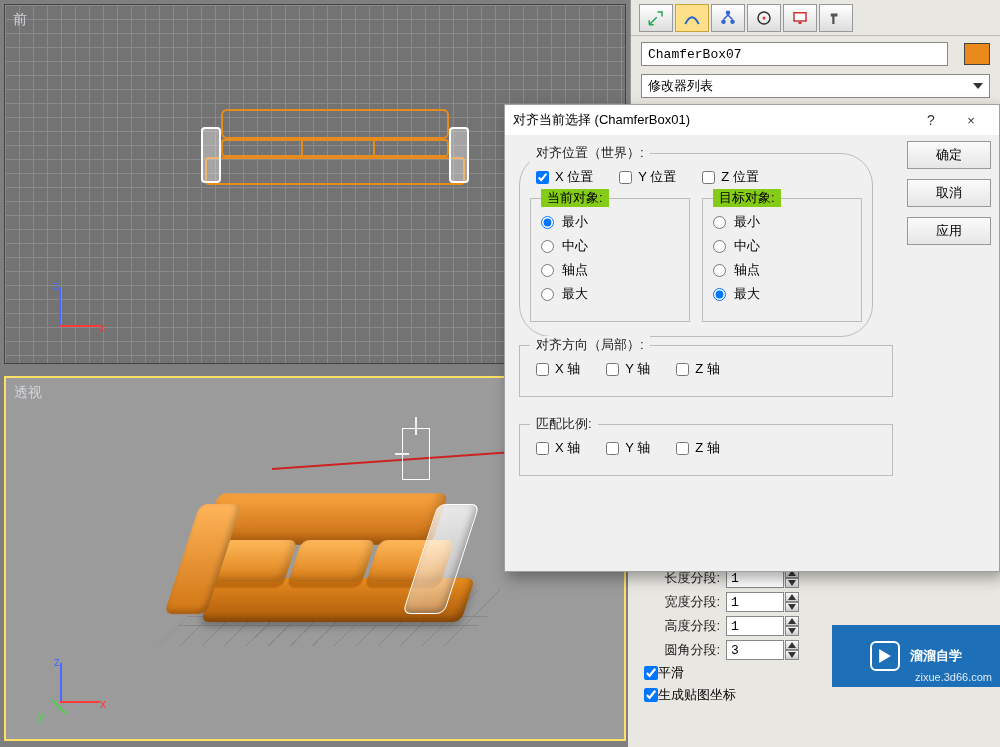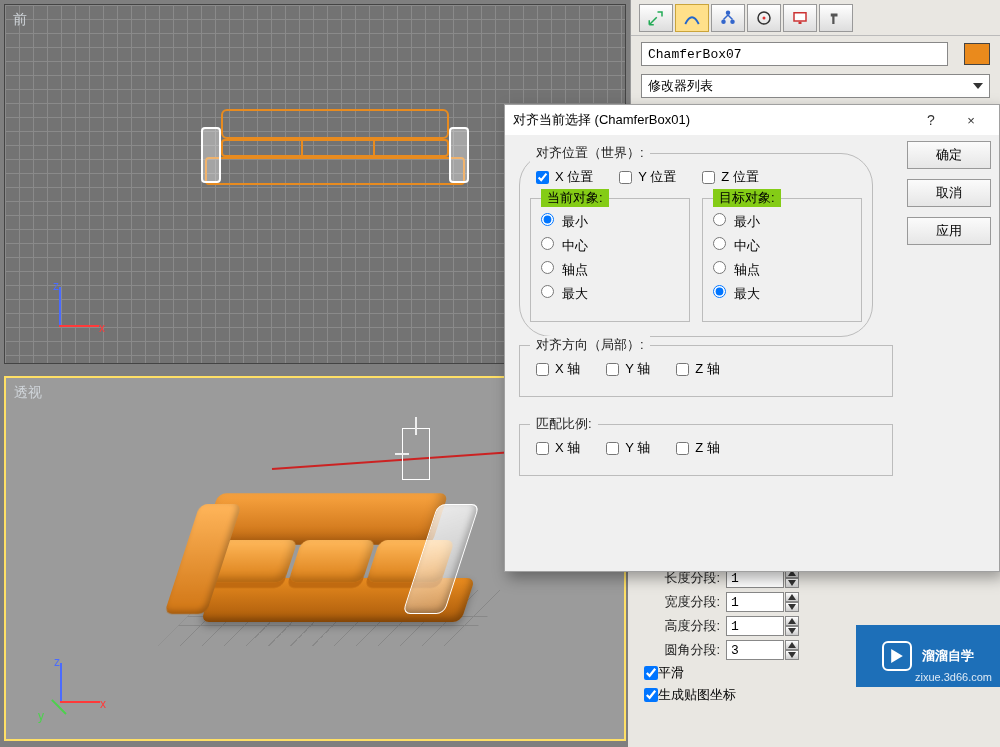--- a/index.html
+++ b/index.html
@@ -79,26 +79,26 @@
 .titlebar .t { flex:1;}
 .tbtn { width:40px; height:28px; display:flex; align-items:center; justify-content:center; font-size:14px; color:#333;}
 .dlg-body { position:relative; padding:10px; height:calc(100% - 30px);}
 .group { border:1px solid #bcbcbc; margin:8px 4px; padding:10px 10px 14px; position:relative;}
 .group > legend { position:absolute; top:-10px; left:10px; background:#f0f0f0; padding:0 6px; color:#222;}
 .hrow { display:flex; gap:26px; align-items:center; padding:4px 6px;}
 .hrow label{display:flex;align-items:center;gap:6px;}
 .cols { display:flex; gap:12px; margin-top:8px;}
 .col { flex:1; border:1px solid #bcbcbc; padding:8px 10px 12px; position:relative;}
 .col > legend{position:absolute;top:-10px;left:10px;background:#84cc16;padding:0 6px;}
-.col label{display:flex;align-items:flex-start;gap:8px;margin:6px 0;}
+.col label{display:flex;align-items:center;gap:8px;margin:6px 0;}
 .side-btns { position:absolute; right:-92px; top:6px; width:84px; display:flex; flex-direction:column; gap:10px;}
 .side-btns button{height:28px;border:1px solid #999;background:linear-gradient(#fbfbfb,#e6e6e6);cursor:pointer;}
 
 
-.watermark { position:absolute; right:0; bottom:60px; width:144px; height:62px; background:#1d6fb8; color:#fff; display:flex; align-items:center; justify-content:center; gap:10px; font-size:18px; font-weight:600;}
+.watermark { position:absolute; right:0; bottom:60px; width:168px; height:62px; background:#1d6fb8; color:#fff; display:flex; align-items:center; justify-content:center; gap:10px; font-size:18px; font-weight:600;}
 .watermark .play{width:30px;height:30px;border:2px solid #fff;border-radius:6px;display:flex;align-items:center;justify-content:center;}
 .watermark .play svg{width:14px;height:14px;fill:#fff;}
 .watermark .sub{position:absolute;right:8px;bottom:4px;font-size:11px;font-weight:400;color:#dce9f5;}
 </style>
 </head>
 <body>
 
 <div class="vp vp-front">
   <div class="grid"></div>
   <div class="vp-label">前</div>

